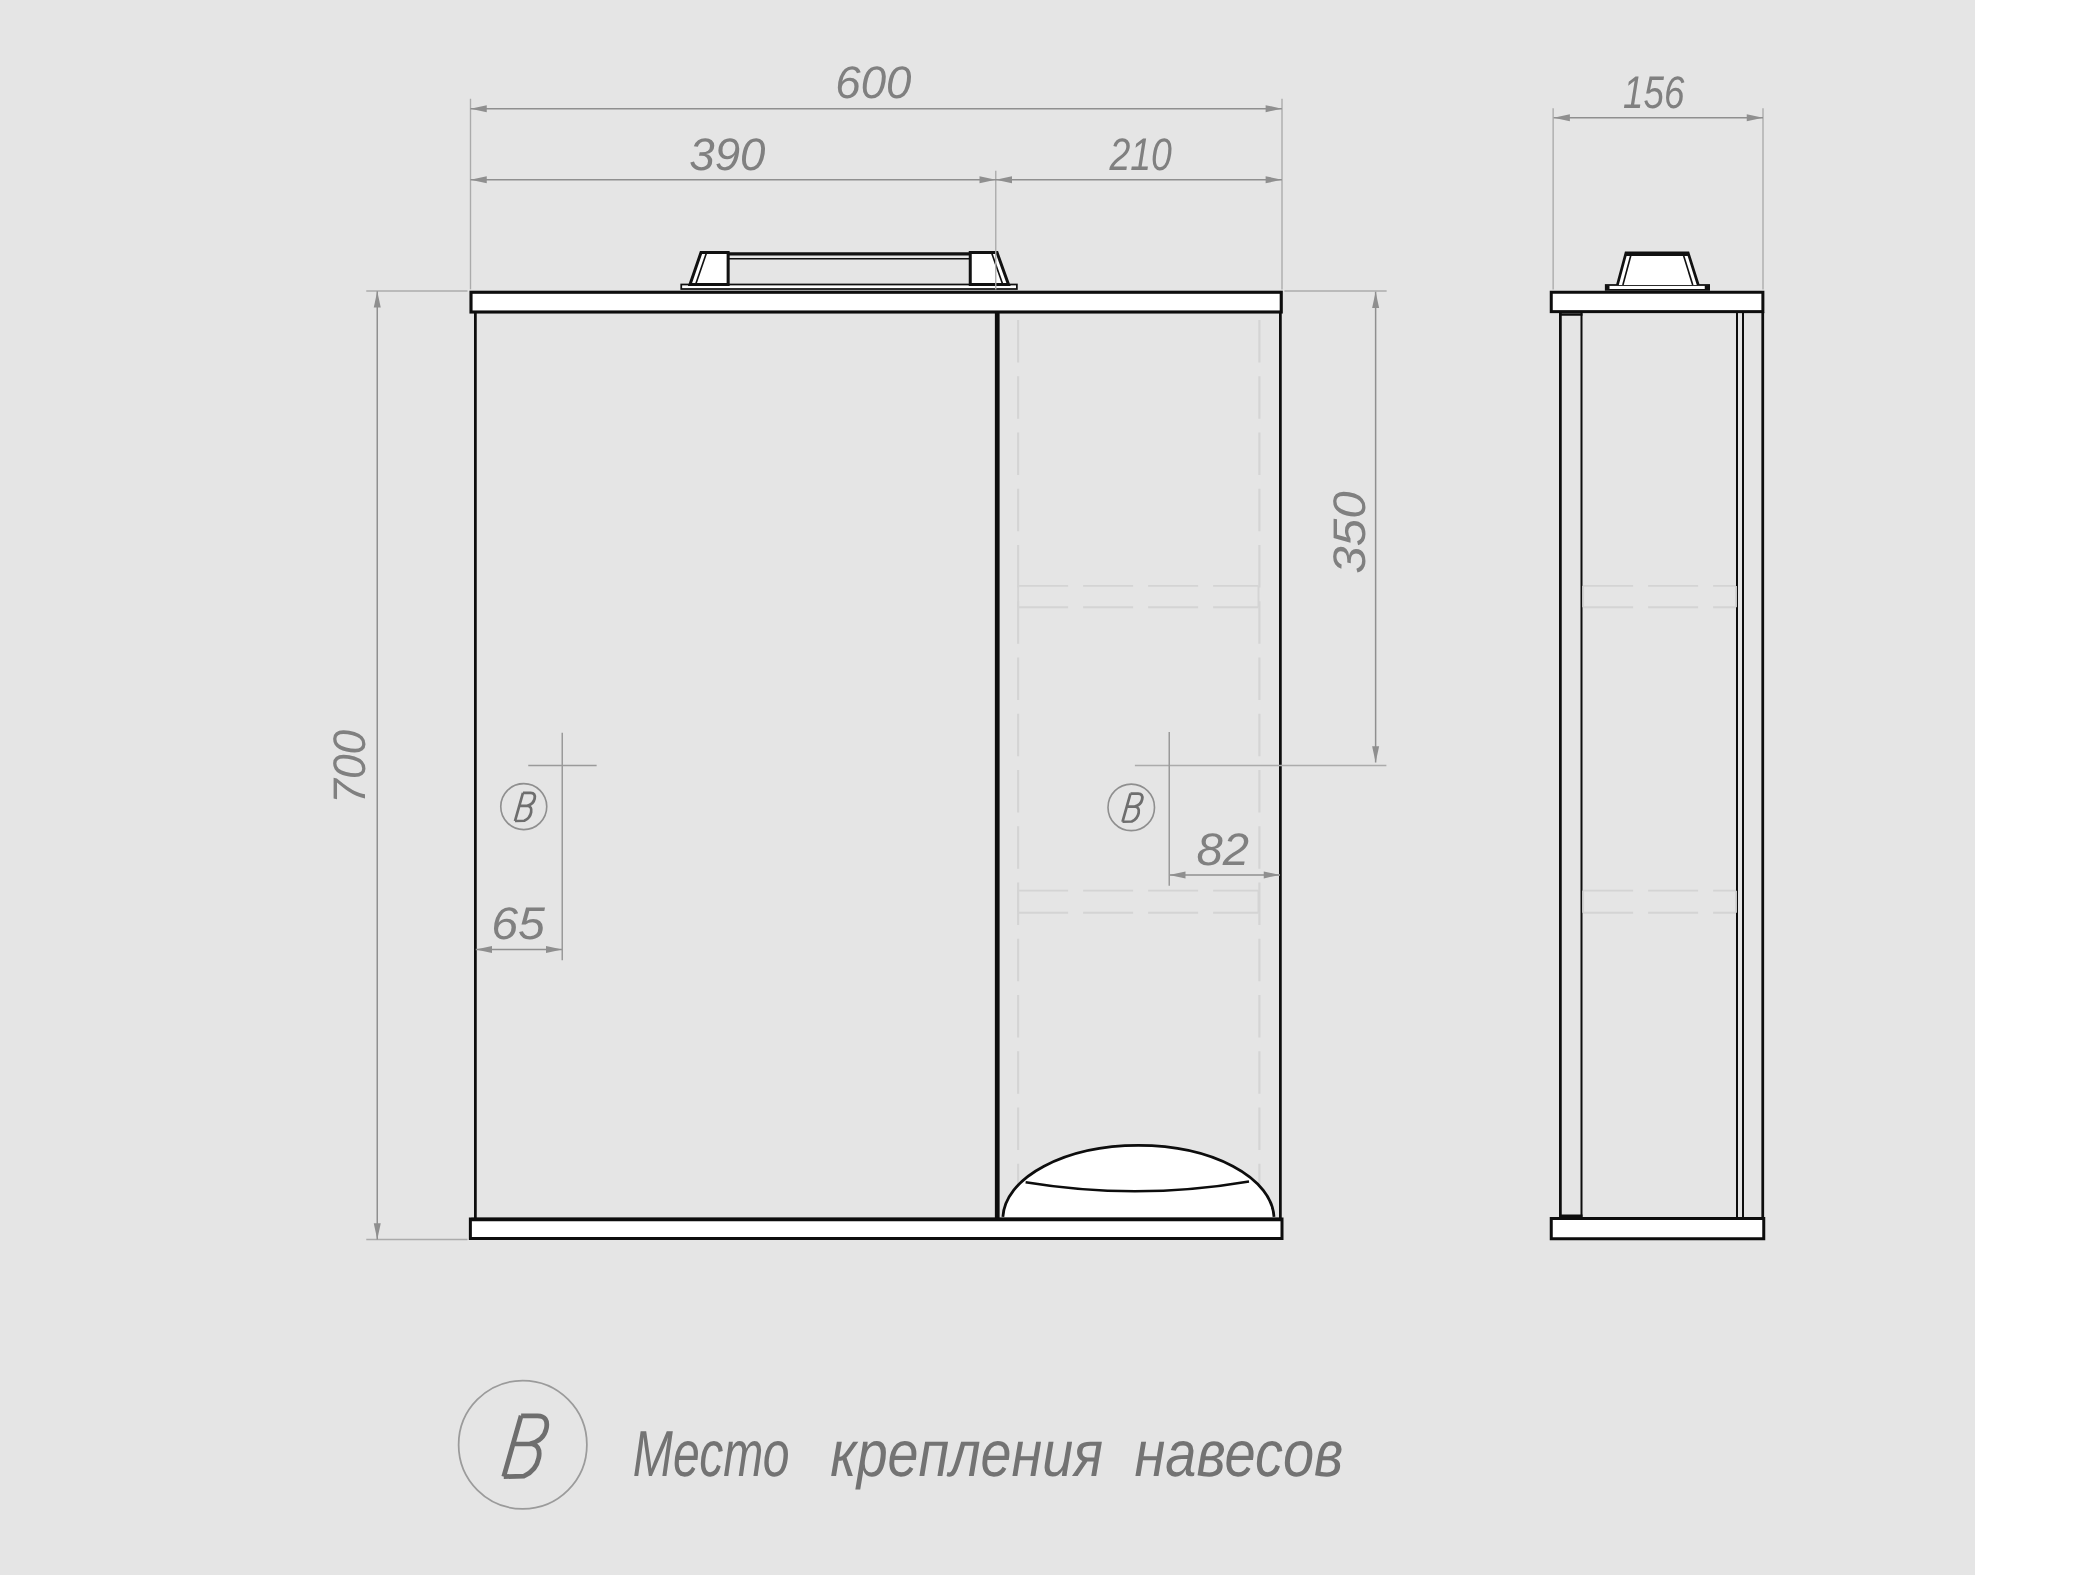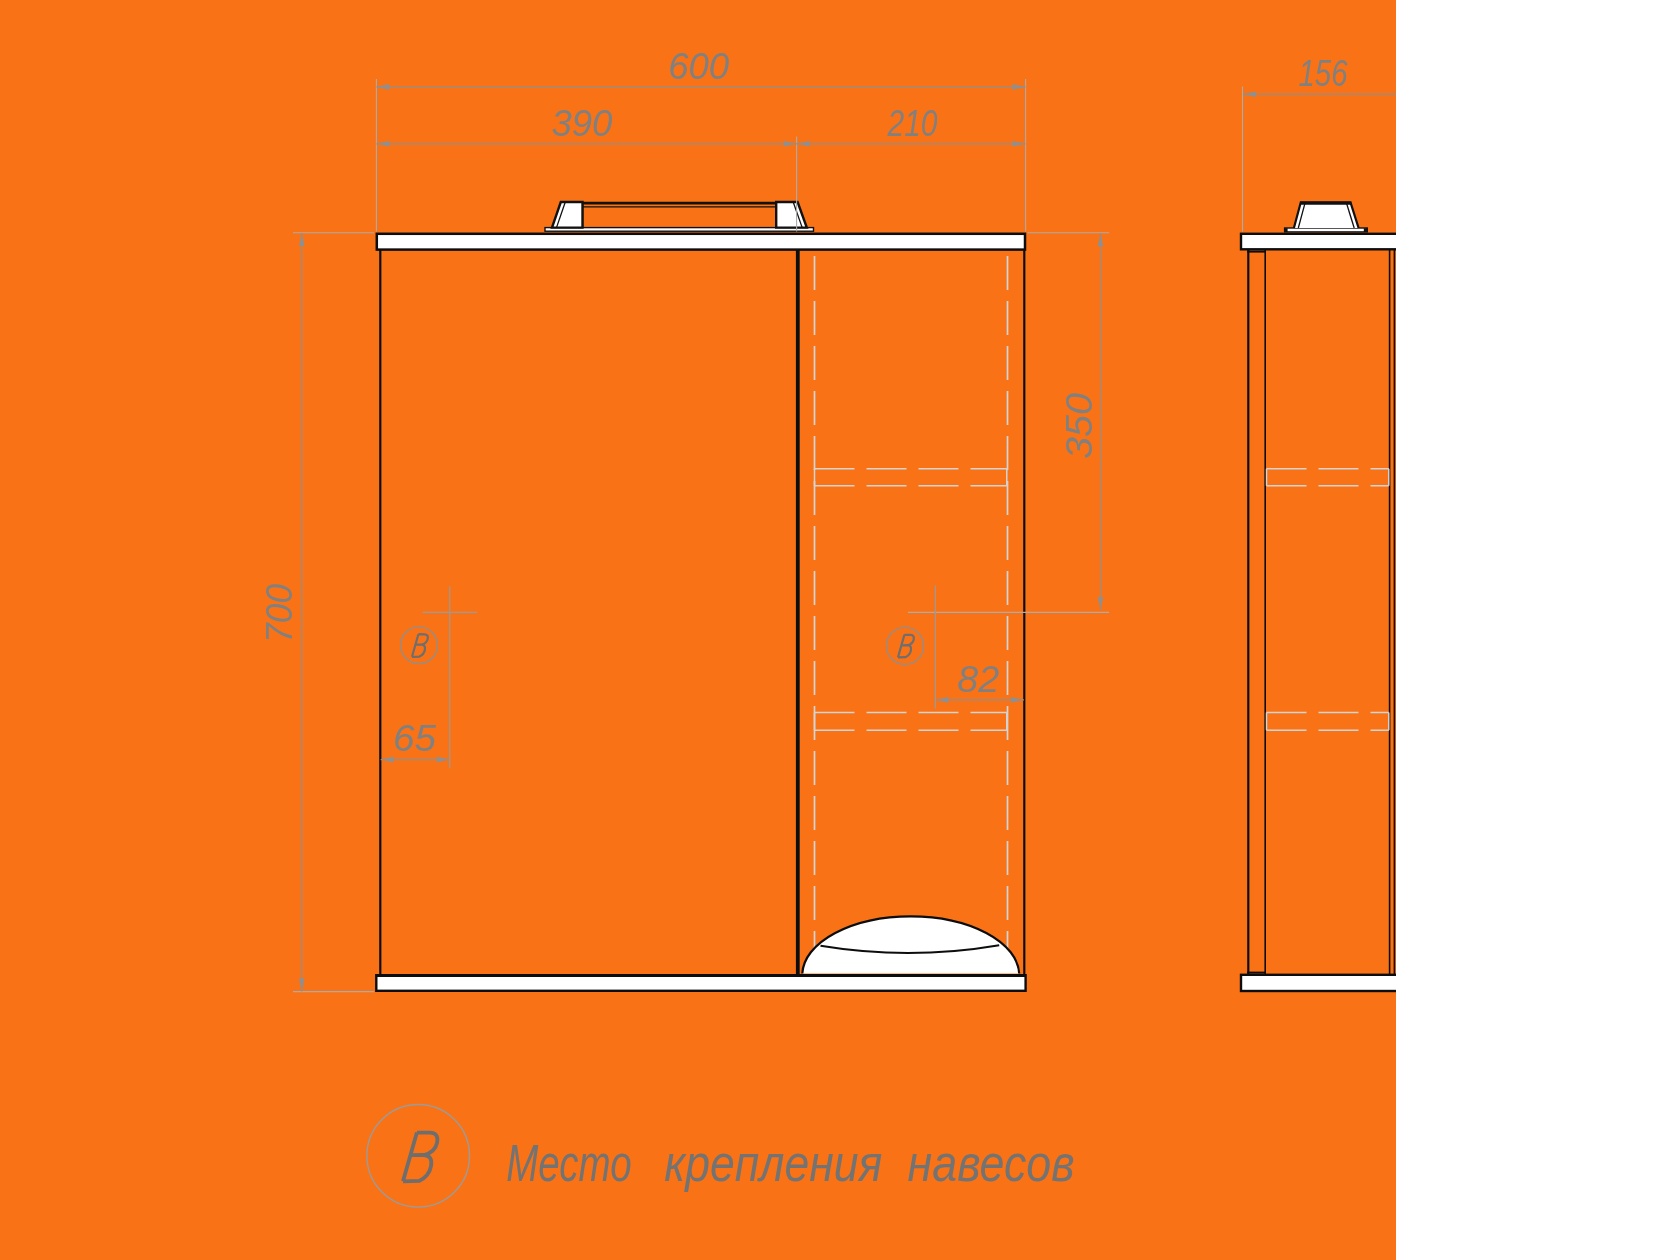--- a/index.html
+++ b/index.html
@@ -1,16 +1,16 @@
 <!DOCTYPE html>
 <html><head>
 <meta charset="utf-8">
 <style>
   html,body{margin:0;padding:0;background:#ffffff;}
-  .page{width:1396px;height:1260px;position:relative;overflow:hidden;background:#f97316;}
+  .page{width:1580px;height:1260px;position:relative;overflow:hidden;background:#e5e5e5;}
   text{font-family:"Liberation Sans",sans-serif;font-style:italic;}
   .dim{fill:#808080;font-size:36.5px;}
 </style>
 </head>
 <body>
 <div class="page">
 <svg width="1680" height="1260" viewBox="0 0 1680 1260">
 
 <rect x="376.8" y="233.8" width="648.2" height="15.8" fill="#fff" stroke="#0d0d0d" stroke-width="2.5"></rect>
 

